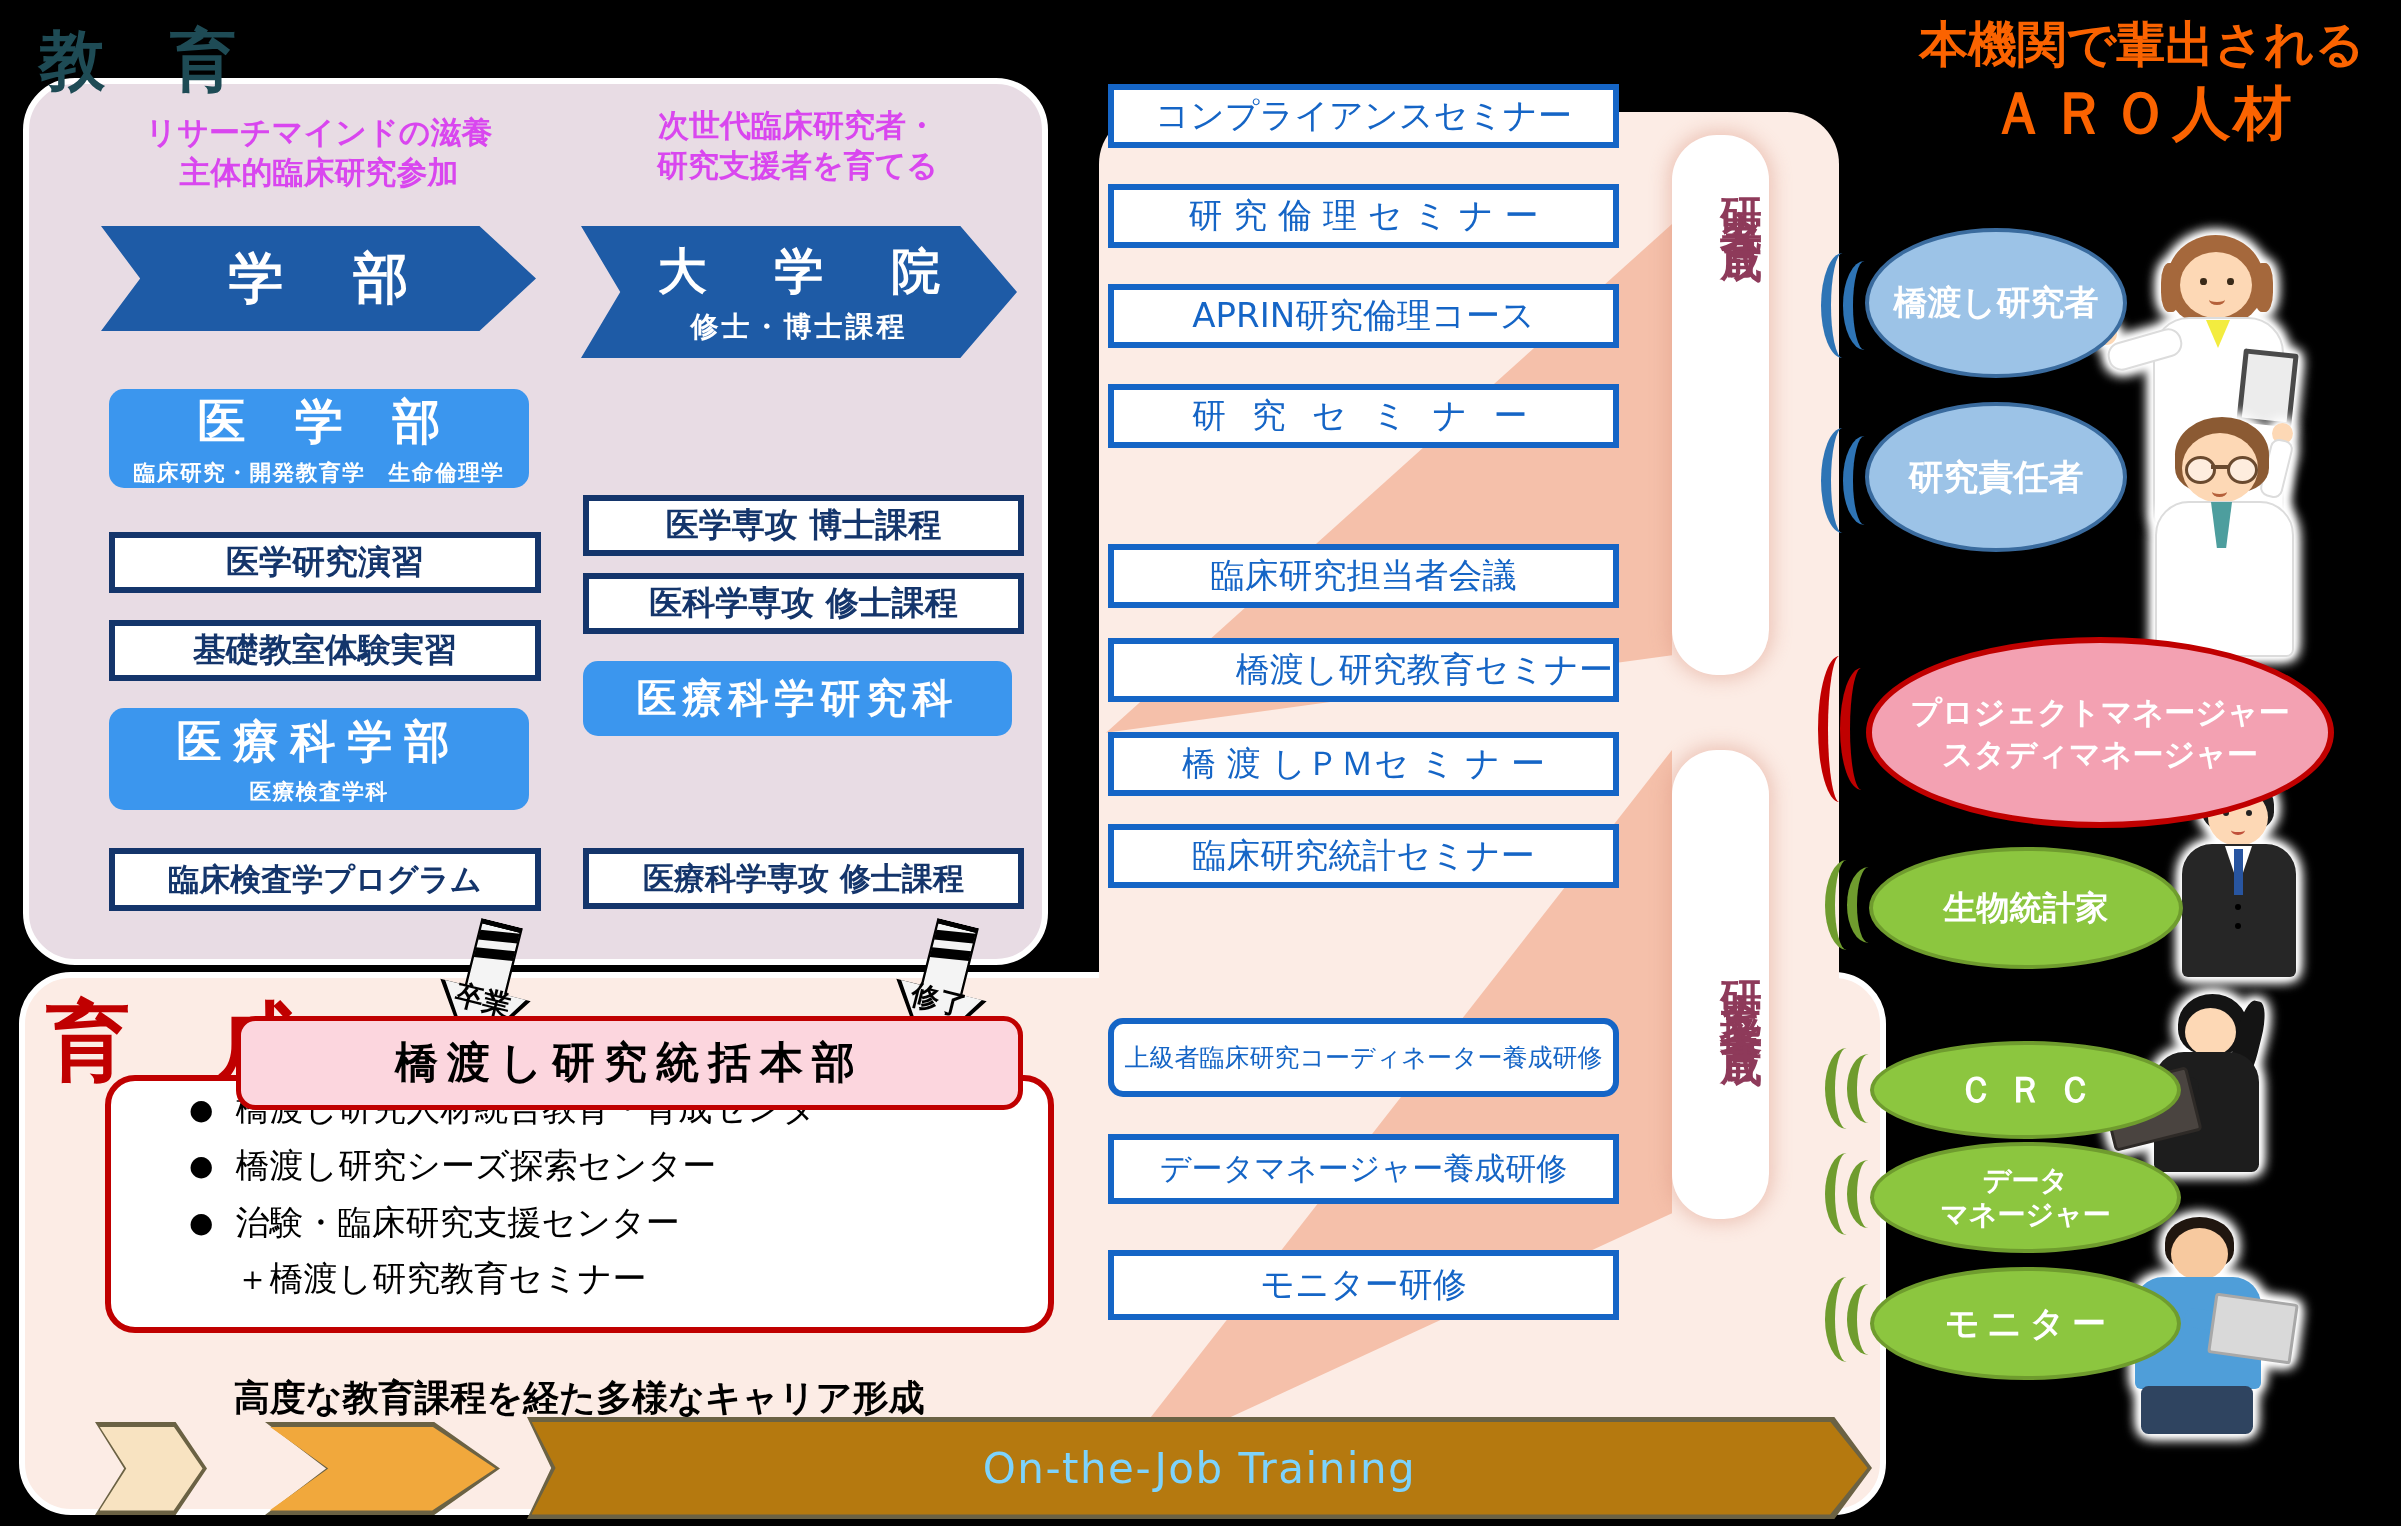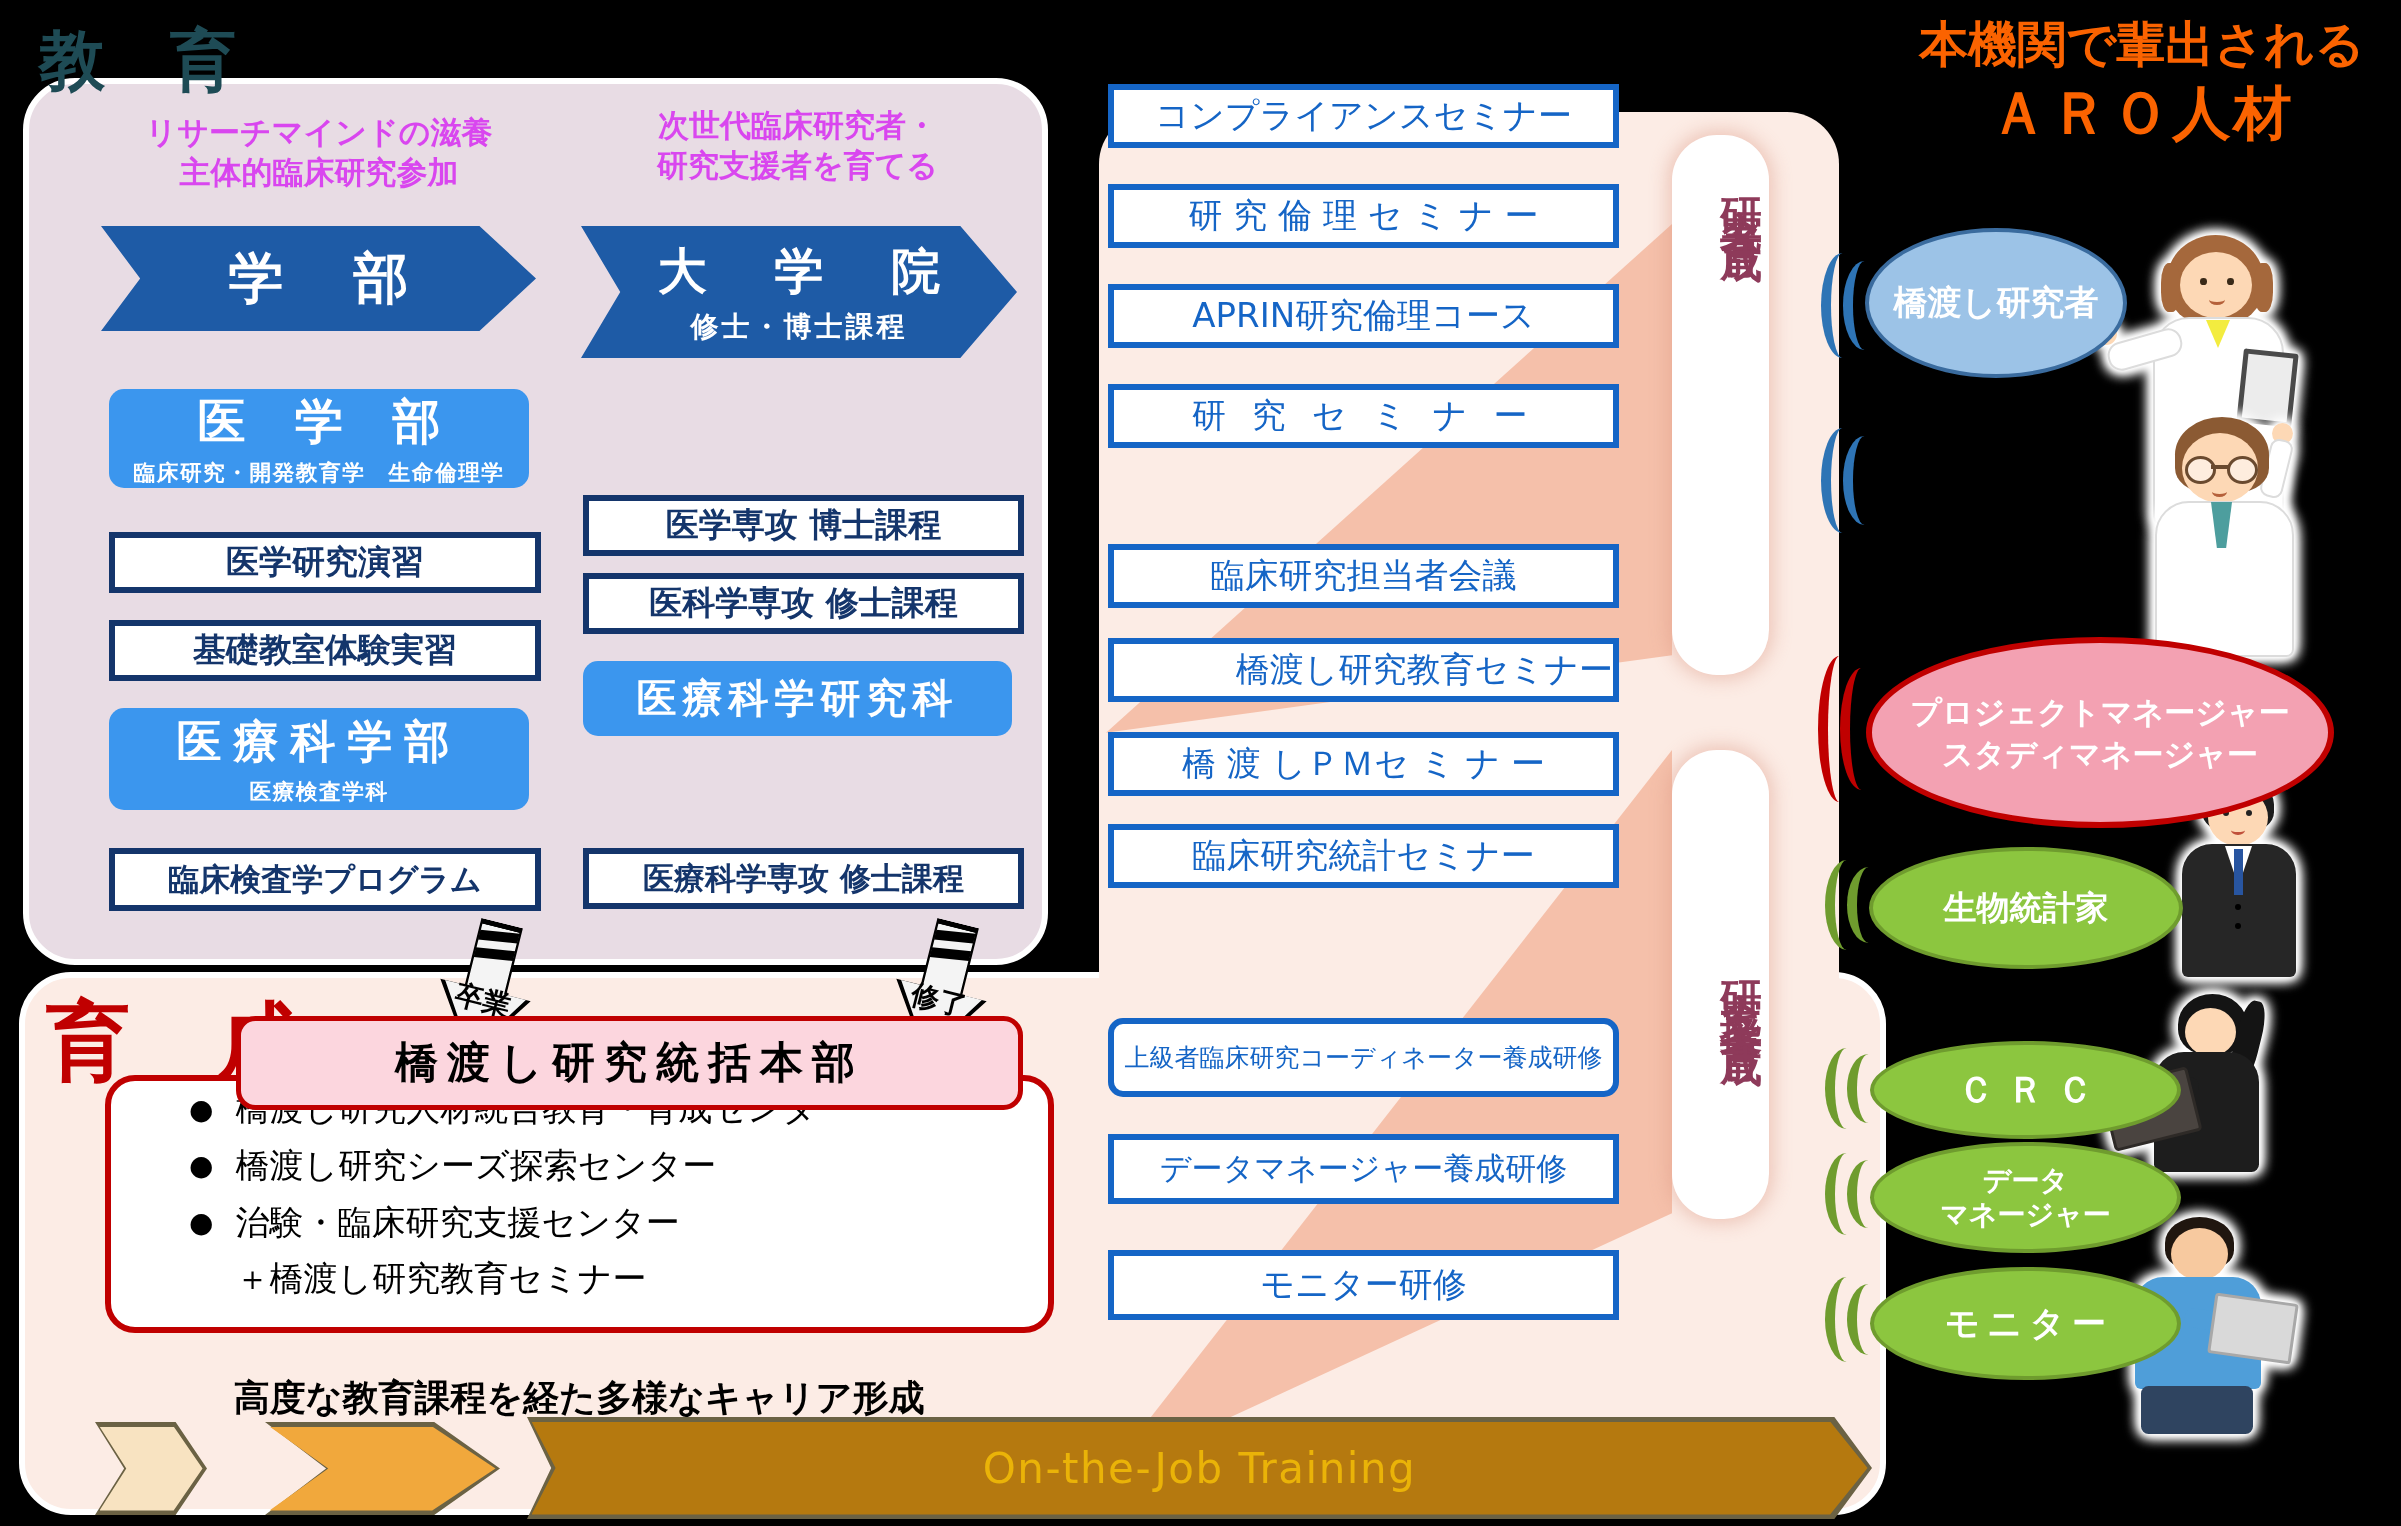--- a/index.html
+++ b/index.html
@@ -56,21 +56,21 @@
   #career-note{left:112px;top:1374px;width:934px;text-align:center;font-size:36px;font-weight:bold;color:#000;}
 
   .chev{position:absolute;}
   .chev .c-out{position:absolute;inset:0;background:#6b6244;
      clip-path:polygon(0 0,72% 0,100% 50%,72% 100%,0 100%,26% 50%);}
   .chev .c-in{position:absolute;inset:4.5px;
      clip-path:polygon(0 0,72% 0,100% 50%,72% 100%,0 100%,26% 50%);}
   #ojt .c-out{clip-path:polygon(0 0,97.2% 0,100% 50%,97.2% 100%,0 100%,1.8% 50%);}
   #ojt .c-in{clip-path:polygon(0 0,97.2% 0,100% 50%,97.2% 100%,0 100%,1.8% 50%);background:#b5790f;}
   #ojt-text{position:absolute;width:100%;height:100%;display:flex;align-items:center;justify-content:center;
-            color:#eab308;font-size:42px;letter-spacing:1.5px;}
+            color:#7dd3fc;font-size:42px;letter-spacing:1.5px;}
 
   
   .funnel{background:#f5c0aa;}
   .sem{left:1108px;width:511px;height:64px;background:#fff;border:6.7px solid #1565c6;box-sizing:border-box;
        display:flex;align-items:center;justify-content:center;color:#1565c6;font-weight:500;
        font-size:34px;white-space:nowrap;z-index:4;}
   .sem.sp{letter-spacing:7.5px;}
   .sem.small{font-size:25px;}
   .sem.mid{font-size:31px;}
   .track{width:97px;background:#fff;border-radius:45px;z-index:4;
@@ -281,20 +281,23 @@
       <i></i>
     </div>
   <div class="abs pp" style="left:1825px;top:1277px;width:48px;height:85px;color:#6f9c2e;">
       <i></i>
       <i></i>
     </div>
 
   <div class="abs ell blue" style="left:1865px;top:228px;width:254px;height:142px;font-size:34px;">
     <span>橋渡し研究者</span>
   </div>
+  <div class="abs ell blue" style="left:1865px;top:402px;width:254px;height:142px;font-size:35px;">
+    <span>研究責任者</span>
+  </div>
   <div class="abs ell pink" style="left:1866px;top:637px;width:456px;height:179px;font-size:31px;line-height:42px;">
     <span>プロジェクトマネージャー</span>
     <span>スタディマネージャー</span>
   </div>
   <div class="abs ell green" style="left:1869px;top:847px;width:306px;height:114px;font-size:33px;">
     <span>生物統計家</span>
   </div>
   <div class="abs ell green" style="left:1870px;top:1041px;width:303px;height:90px;font-size:36px;letter-spacing:13.5px;text-indent:13.5px;">
     <span>ＣＲＣ</span>
   </div>

